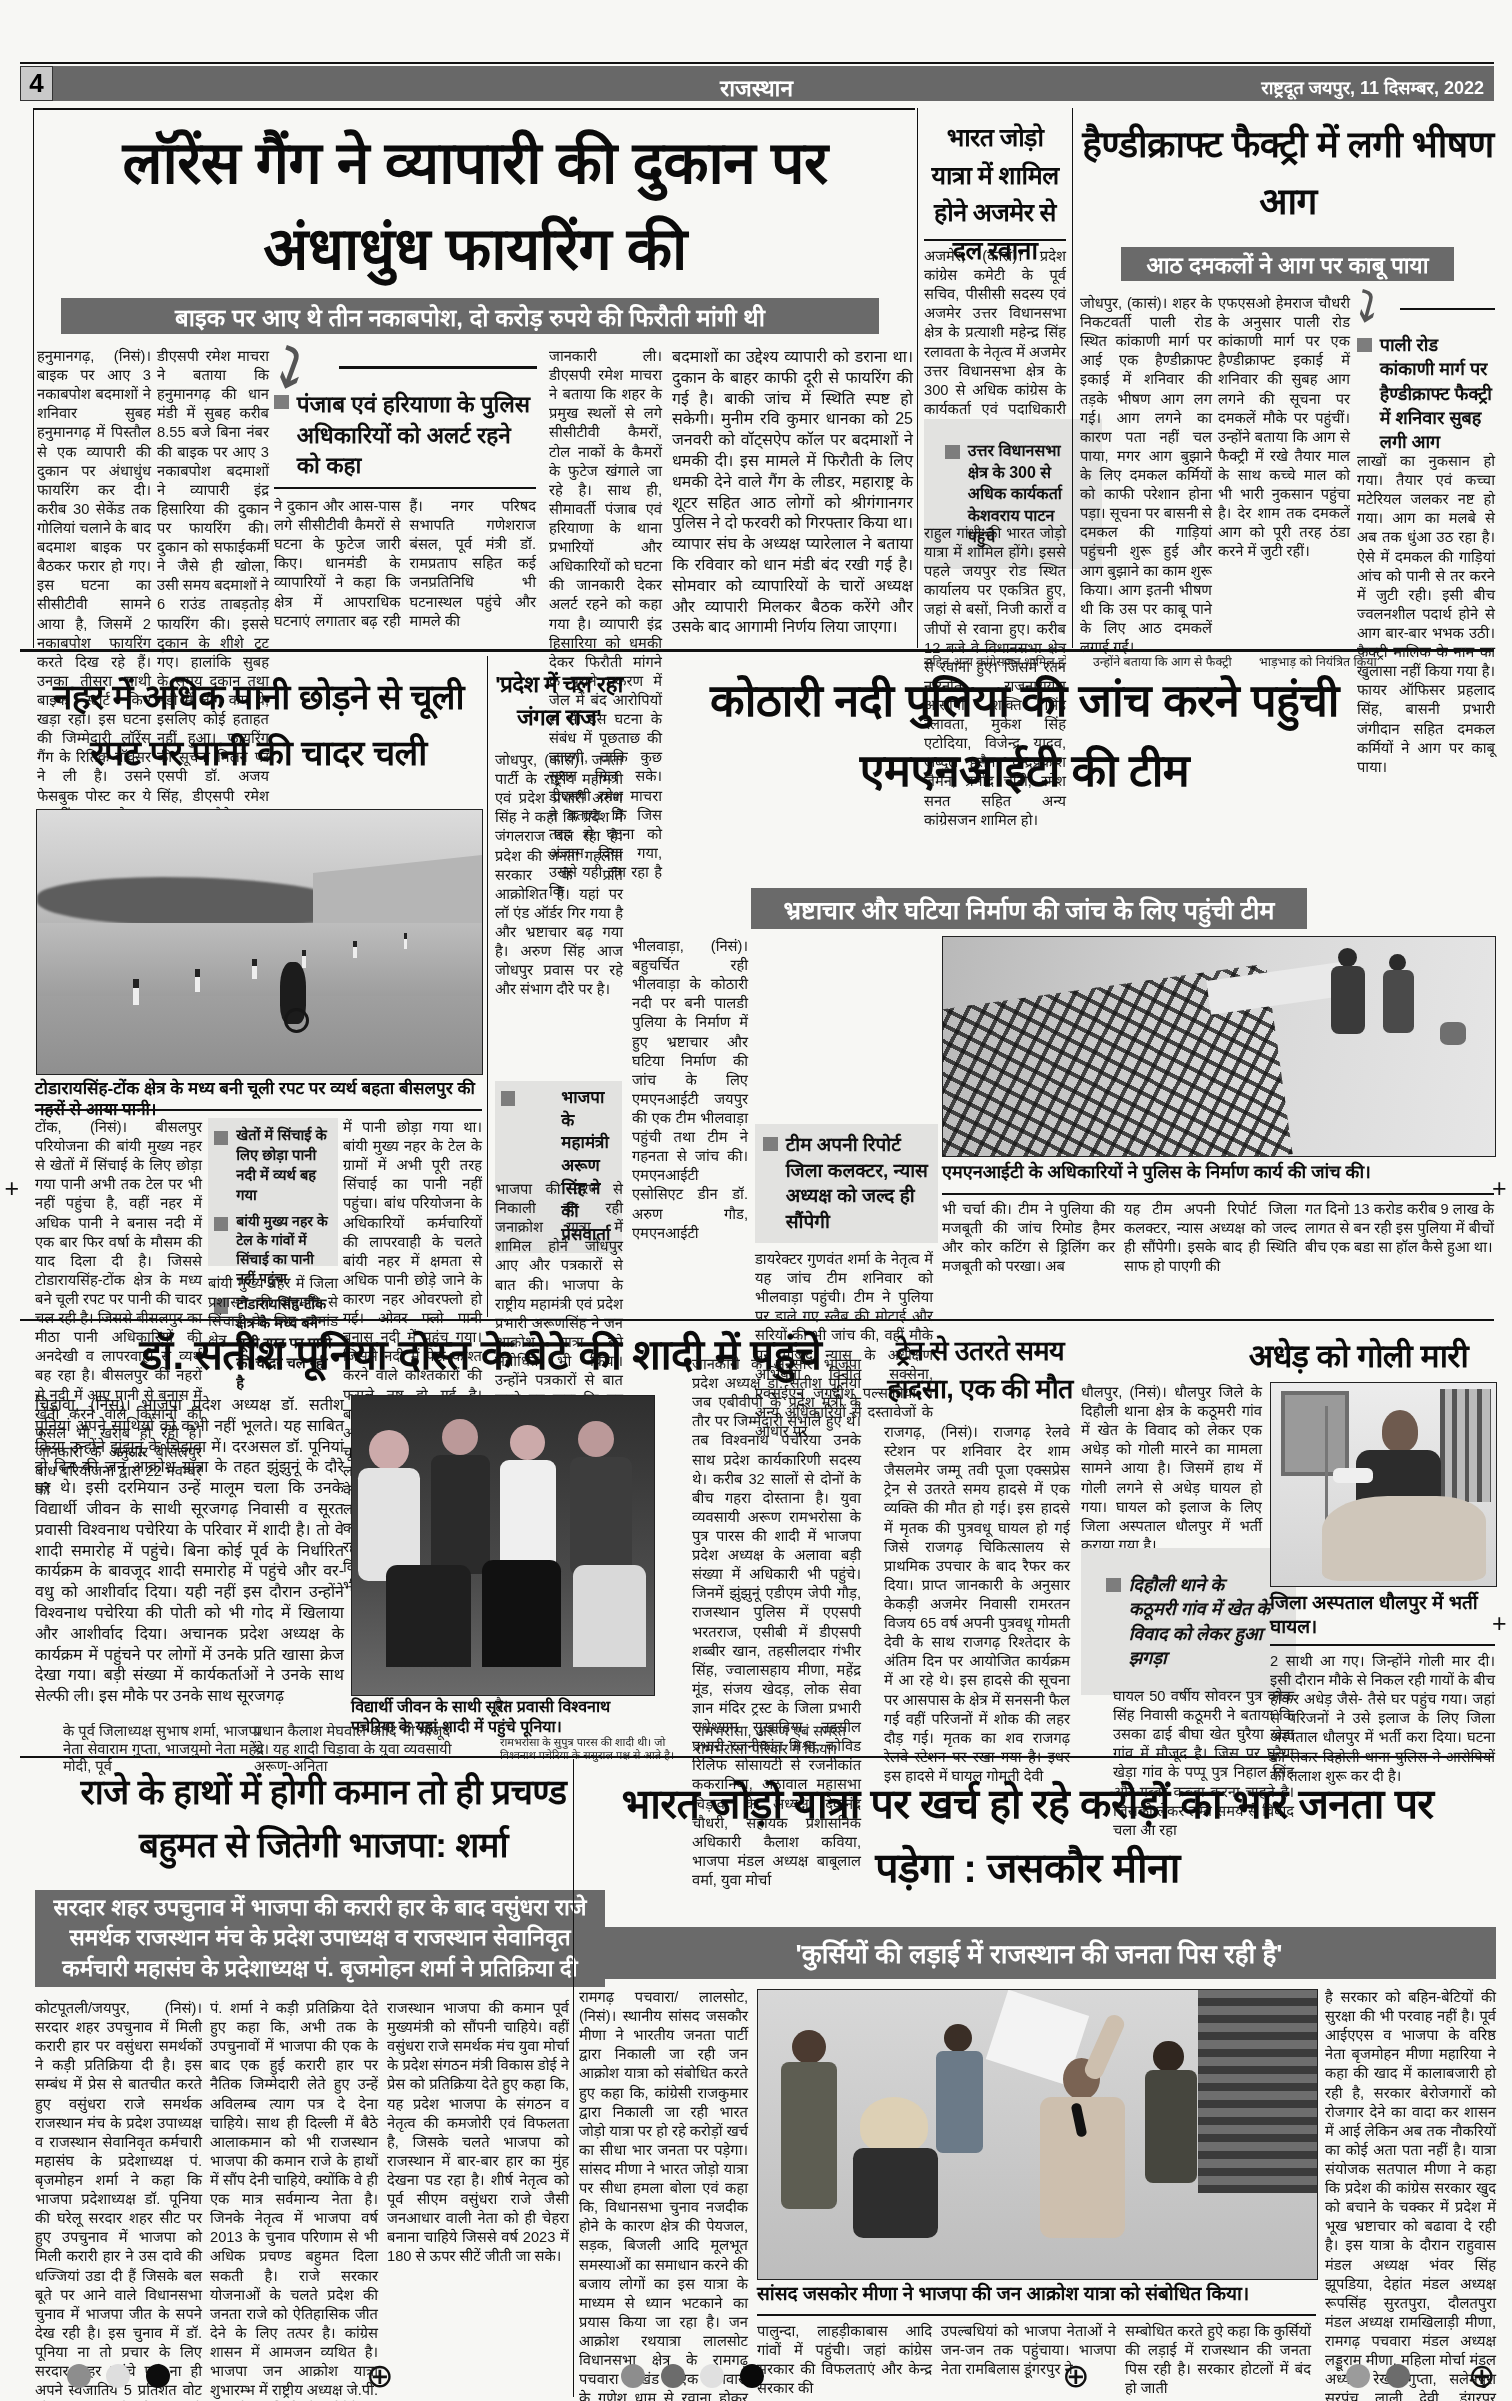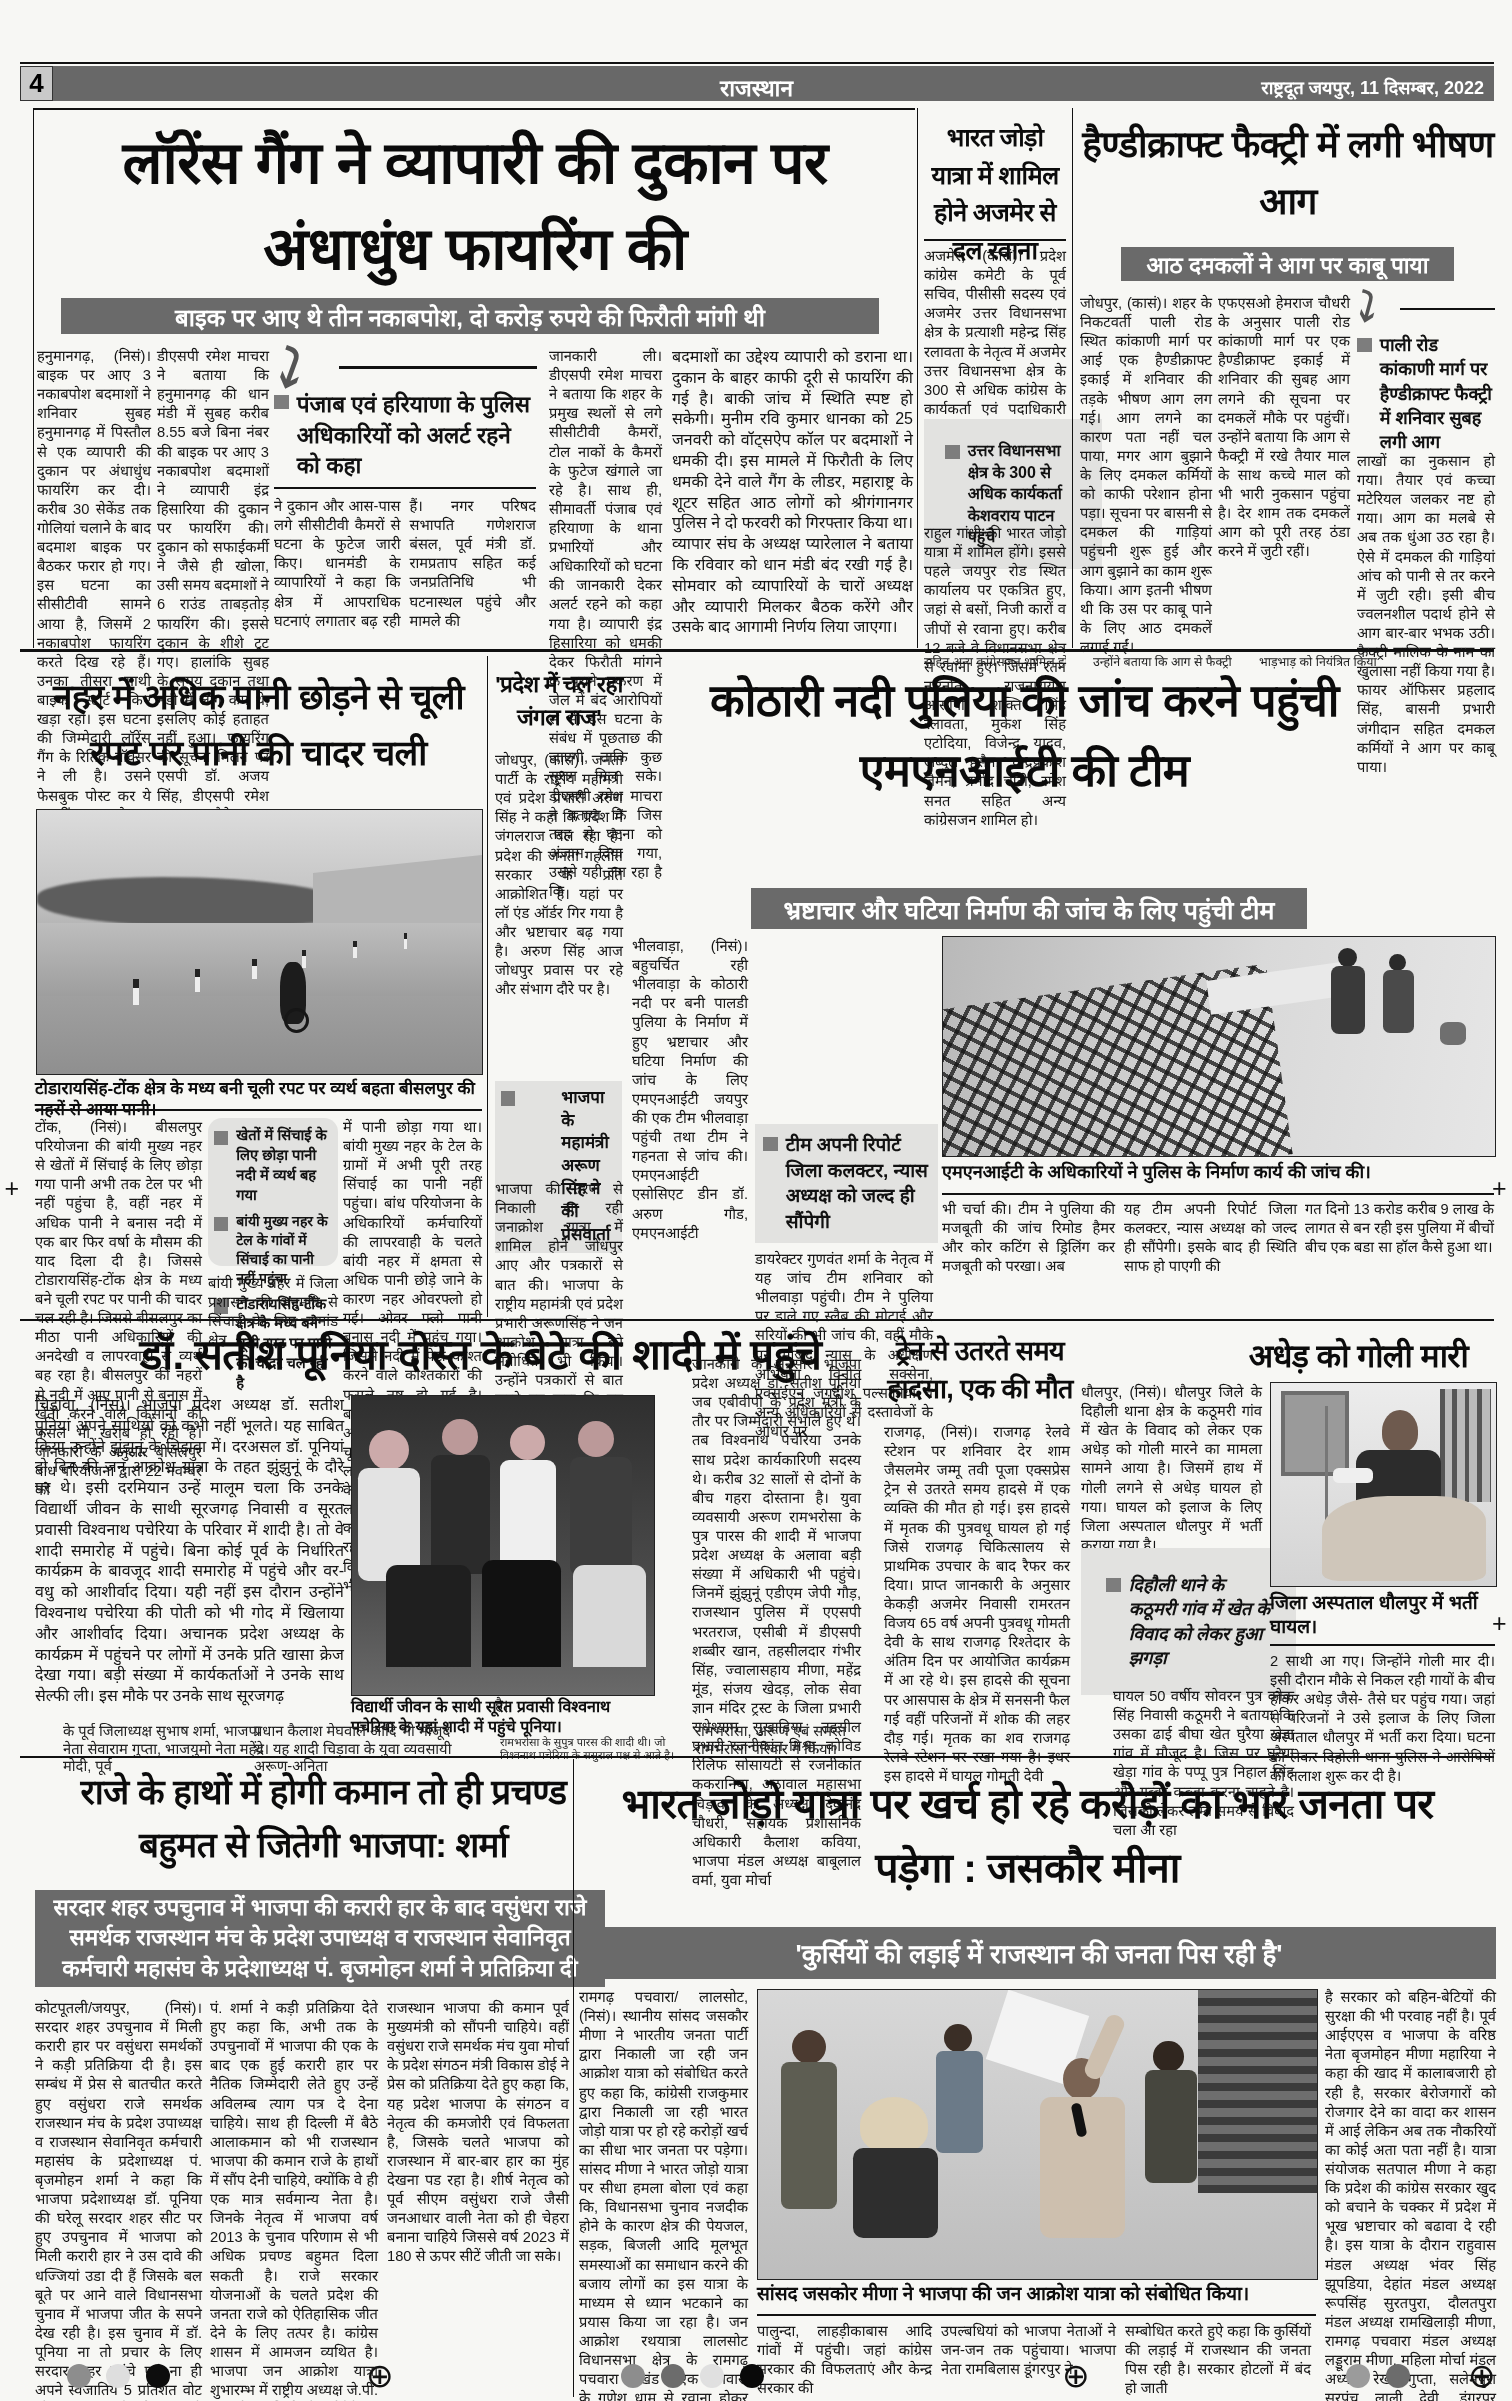--- a/index.html
+++ b/index.html
@@ -93,21 +93,21 @@
     <div class="abs" style="left:215px;top:149px;width:4.5px;height:20.3px;background:linear-gradient(#222 35%,#eee 35%);"></div>
     <div class="abs" style="left:265px;top:140px;width:4px;height:18px;background:linear-gradient(#222 35%,#eee 35%);"></div>
     <div class="abs" style="left:316px;top:131px;width:4px;height:17px;background:linear-gradient(#222 35%,#eee 35%);"></div>
     <div class="abs" style="left:367px;top:123px;width:3.4px;height:16px;background:linear-gradient(#222 35%,#eee 35%);"></div>
     <div class="abs" style="left:243px;top:152px;width:26px;height:62px;background:#1c1c1c;border-radius:40% 40% 30% 30%;"></div>
     <div class="abs" style="left:247px;top:198px;width:19px;height:19px;border:3.4px solid #161616;border-radius:50%;background:transparent;"></div>
   </div>
   <div class="caption" style="left:35px;top:1078px;width:447px;">टोडारायसिंह-टोंक क्षेत्र के मध्य बनी चूली रपट पर व्यर्थ बहता बीसलपुर की नहरों से आया पानी।</div>
   <div class="hrule" style="left:35px;top:1109px;width:447px;height:1.7px;"></div>
   <div class="col" style="left:35px;top:1118px;width:167px;height:199px;">टोंक, (निसं)। बीसलपुर परियोजना की बांयी मुख्य नहर से खेतों में सिंचाई के लिए छोड़ा गया पानी अभी तक टेल पर भी नहीं पहुंचा है, वहीं नहर में अधिक पानी ने बनास नदी में एक बार फिर वर्षा के मौसम की याद दिला दी है। जिससे टोडारायसिंह-टोंक क्षेत्र के मध्य बने चूली रपट पर पानी की चादर चल रही है। जिससे बीसलपुर का मीठा पानी अधिकारियों की अनदेखी व लापरवाही से व्यर्थ बह रहा है। बीसलपुर की नहरों से नदी में आए पानी से बनास में खेती करने वाले किसानों की फसल भी खराब हो रही है। जानकारी के अनुसार बीसलपुर बांध परियोजना द्वारा 22 नवम्बर को</div>
-  <div class="abs graybox" style="left:208px;top:1118px;width:130px;height:148px;padding:8px 5.6px;box-sizing:border-box;border-radius:14px;">
+  <div class="abs graybox" style="left:208px;top:1118px;width:130px;height:148px;padding:8px 5.6px;box-sizing:border-box;">
     <div class="bulletbox" style="position:static;font-size:14.7px;margin-bottom:6.8px;">
         <span class="sq"></span>
         <span>खेतों में सिंचाई के लिए छोड़ा पानी नदी में व्यर्थ बह गया</span>
       </div>
     <div class="bulletbox" style="position:static;font-size:14px;margin-bottom:6.8px;">
         <span class="sq"></span>
         <span>बांयी मुख्य नहर के टेल के गांवों में सिंचाई का पानी नहीं पहुंचा</span>
       </div>
     <div class="bulletbox" style="position:static;font-size:14.7px;">
         <span class="sq"></span>

